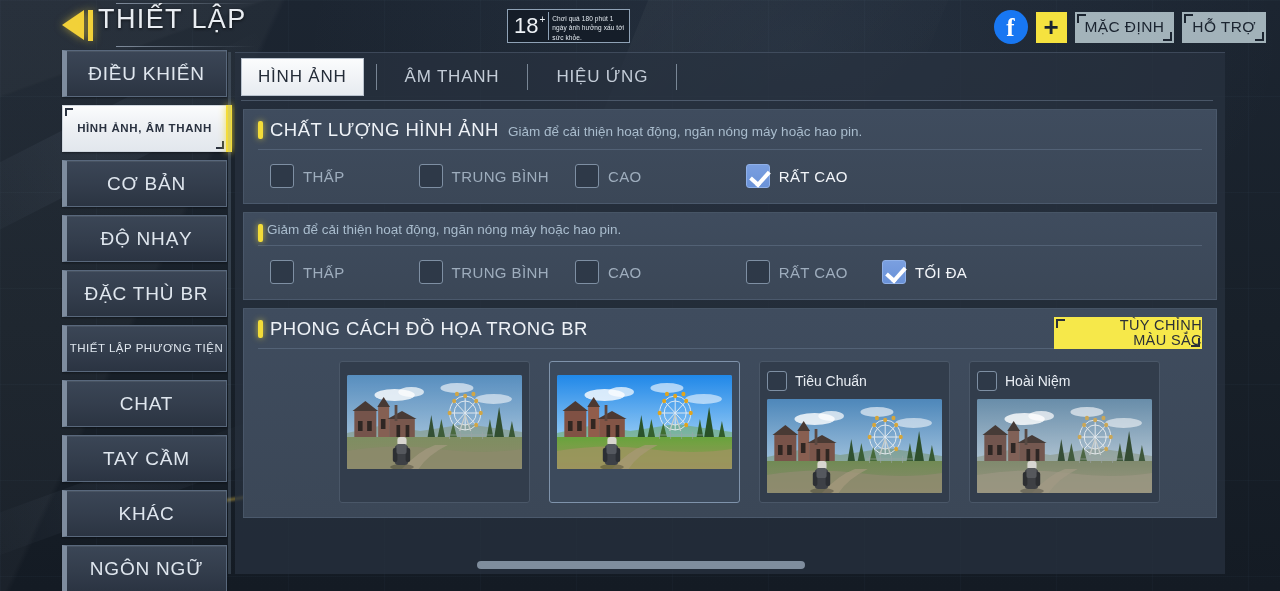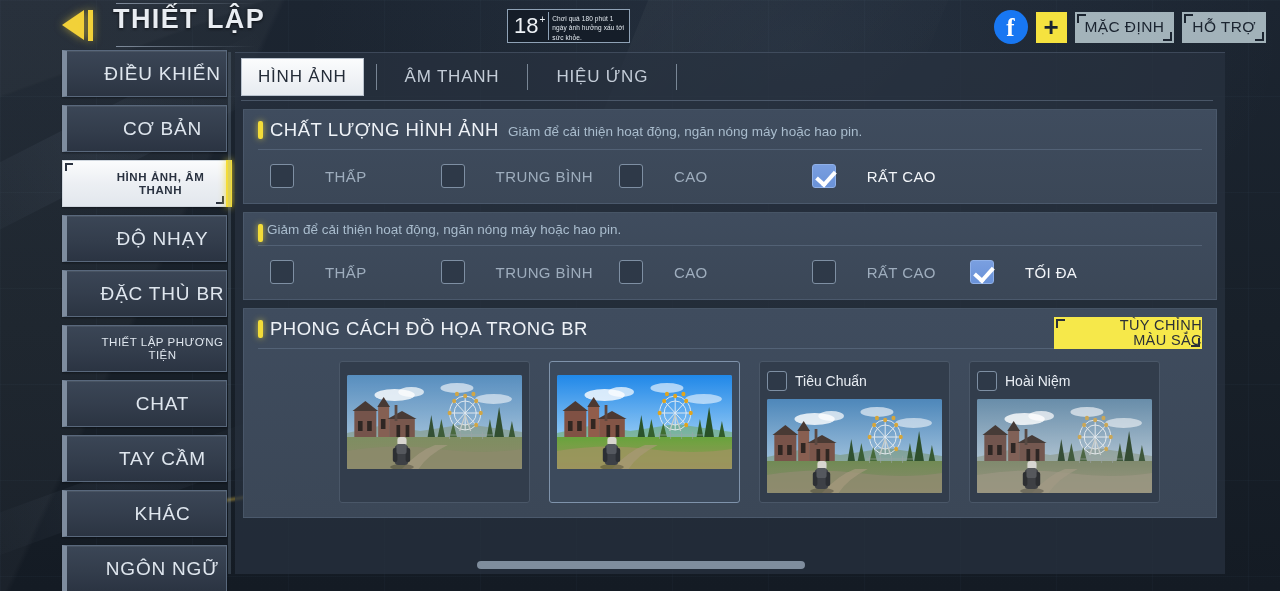--- a/index.html
+++ b/index.html
@@ -64,23 +64,23 @@
     border-top: 15px solid transparent;
     border-bottom: 15px solid transparent;
     border-right: 22px solid #f2d139;
     filter: drop-shadow(0 0 4px rgba(242,209,57,0.55));
   }
   .tri-bar {
     width: 5px; height: 31px; margin-left: 4px; background: #f2d139;
     filter: drop-shadow(0 0 4px rgba(242,209,57,0.55));
   }
   .page-title {
-    position: absolute; left: 113px; top: 4px;
+    position: absolute; left: 98px; top: 4px;
     font-size: 27px; letter-spacing: 1.4px; color: #e9edf2;
-    font-weight: 700;
+    font-weight: 400;
     text-shadow: 0 1px 3px rgba(0,0,0,0.7);
   }
   .title-rule {
     position: absolute; left: 116px; width: 140px; height: 1px;
     background: linear-gradient(90deg, rgba(200,215,235,0.55), rgba(200,215,235,0.0));
   }
   .title-rule.top { top: 3px; }
   .title-rule.bot { top: 46px; }
 
   .age-badge {
@@ -131,21 +131,20 @@
     position: relative;
     width: 165px; height: 47px; margin-bottom: 8px;
     background: linear-gradient(180deg, #3b4656 0%, #333d4c 55%, #2b3442 100%);
     border: 1px solid #59687c;
     border-left: 5px solid #7e8c9e;
     display: flex; align-items: center; justify-content: center;
     color: #dfe6ee; font-size: 19px; letter-spacing: 0.8px;
     cursor: pointer;
     box-shadow: inset 0 1px 0 rgba(255,255,255,0.07), 0 1px 2px rgba(0,0,0,0.4);
     text-align: center;
-    padding-left: 32px;
   }
   .side-item.small { font-size: 11.5px; line-height: 13px; letter-spacing: 0.5px; }
   .side-item.active {
     background: linear-gradient(180deg, #fbfcfd 0%, #eceff3 50%, #e2e7ed 100%);
     color: #2a3240;
     border: 1px solid #cfd6de;
     border-left: 1px solid #cfd6de;
     font-size: 11.5px; letter-spacing: 0.6px; font-weight: 700;
   }
   .side-item.active:after {
@@ -197,21 +196,21 @@
     width: 5px; height: 18px; background: #f3dc39; border-radius: 2px;
     box-shadow: 0 0 6px rgba(243,220,57,0.75);
   }
   .sec-title {
     margin-left: 12px; color: #eef2f7; font-size: 18.5px; letter-spacing: 0.5px;
   }
   .sec-sub { margin-left: 9px; color: #a9bccd; font-size: 13.5px; }
   .sec-rule { height: 1px; background: rgba(160,182,208,0.22); margin: 0 14px; }
   .opt-row { display: flex; align-items: center; padding: 14px 0 15px 26px; }
   .opt {
-    display: flex; align-items: center; cursor: pointer; margin-right: 8px; gap: 22px;
+    display: flex; align-items: center; cursor: pointer; margin-right: 8px;
   }
   .cbx {
     width: 24px; height: 24px; border-radius: 3px;
     border: 1.5px solid #7e8fa3; background: #2e3948;
     flex: 0 0 auto;
   }
   .cbx.on {
     background: linear-gradient(180deg, #7a9fe0 0%, #6a92d8 100%);
     border: 1.5px solid #8fb0e8;
     position: relative;
@@ -298,27 +297,27 @@
       <div class="plus-btn">+</div>
       <div class="hdr-btn">MẶC ĐỊNH</div>
       <div class="hdr-btn">HỖ TRỢ</div>
     </div>
   </div>
 
   <div class="sidebar" id="sidebar">
       <div class="side-item">
         <span>ĐIỀU KHIỂN</span>
       </div>
-      <div class="side-item">
-        <span>CƠ BẢN</span>
-      </div>
       <div class="side-item active small">
         <span>HÌNH ẢNH, ÂM THANH</span>
         <span class="corner tl"></span>
         <span class="corner br"></span>
+      </div>
+      <div class="side-item">
+        <span>CƠ BẢN</span>
       </div>
       <div class="side-item">
         <span>ĐỘ NHẠY</span>
       </div>
       <div class="side-item">
         <span>ĐẶC THÙ BR</span>
       </div>
       <div class="side-item small">
         <span>THIẾT LẬP PHƯƠNG TIỆN</span>
       </div>

